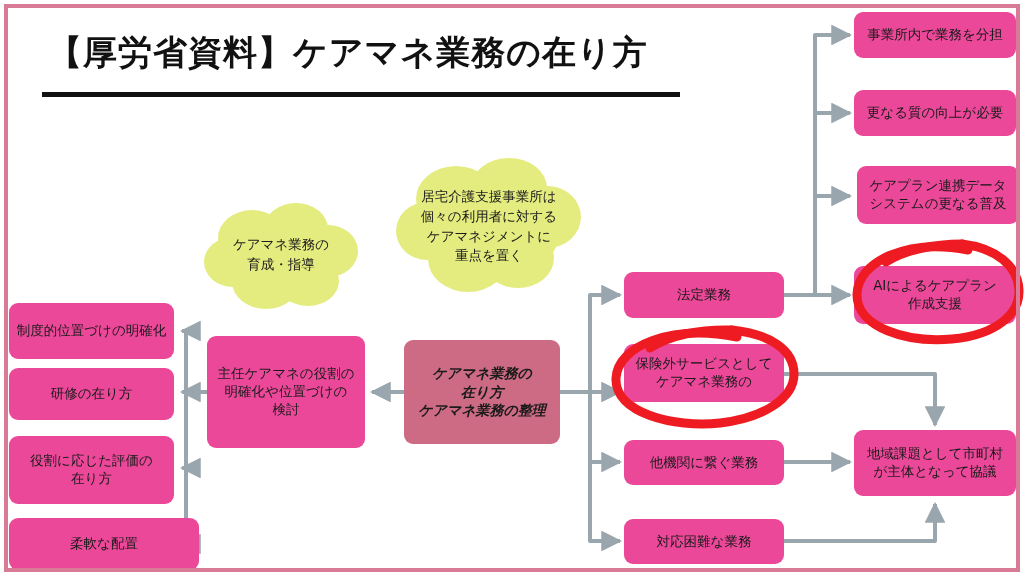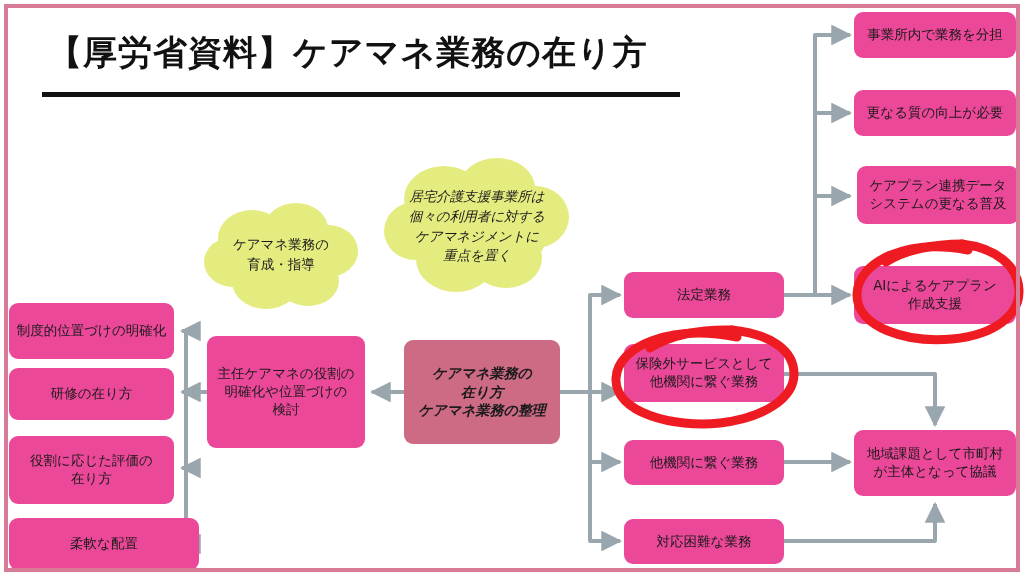--- a/index.html
+++ b/index.html
@@ -151,21 +151,21 @@
         <ellipse cx="33" cy="66" rx="29" ry="25"></ellipse>
         <ellipse cx="66" cy="86" rx="34" ry="27"></ellipse>
         <ellipse cx="108" cy="85" rx="31" ry="25"></ellipse>
         <rect x="24" y="38" width="112" height="52" rx="22"></rect>
       </g>
     </svg>
     <div class="cloud-label">ケアマネ業務の
 育成・指導</div>
   </div>
 
-  <div class="cloud" style="left:382px;top:155px;width:190px;height:143px;font-style:italic;">
+  <div class="cloud" style="left:394px;top:155px;width:190px;height:143px;">
     <svg width="190" height="143" viewBox="0 0 190 143">
       <g fill="#e4ec7f">
         <ellipse cx="62" cy="44" rx="40" ry="33"></ellipse>
         <ellipse cx="115" cy="33" rx="38" ry="30"></ellipse>
         <ellipse cx="153" cy="62" rx="34" ry="31"></ellipse>
         <ellipse cx="33" cy="76" rx="31" ry="29"></ellipse>
         <ellipse cx="74" cy="104" rx="40" ry="33"></ellipse>
         <ellipse cx="124" cy="103" rx="36" ry="30"></ellipse>
         <rect x="24" y="38" width="140" height="70" rx="26"></rect>
       </g>
@@ -185,21 +185,21 @@
 検討</div>
 
   <div class="node teal n-sm" style="left:9px;top:303px;width:165px;height:56px;">制度的位置づけの明確化</div>
   <div class="node teal n-sm" style="left:9px;top:368px;width:165px;height:52px;text-align:right;">研修の在り方</div>
   <div class="node teal n-sm" style="left:9px;top:436px;width:165px;height:68px;">役割に応じた評価の
 在り方</div>
   <div class="node teal n-sm" style="left:9px;top:518px;width:190px;height:52px;">柔軟な配置</div>
 
   <div class="node teal n-sm" style="left:624px;top:272px;width:160px;height:46px;">法定業務</div>
   <div class="node teal n-sm" style="left:624px;top:344px;width:160px;height:58px;">保険外サービスとして
-他機関に繋ぐ業務</div>
+ケアマネ業務の</div>
   <div class="node teal n-sm" style="left:624px;top:440px;width:160px;height:45px;">他機関に繋ぐ業務</div>
   <div class="node teal n-sm" style="left:624px;top:519px;width:160px;height:45px;">対応困難な業務</div>
 
   <div class="node teal n-sm" style="left:854px;top:12px;width:162px;height:46px;">事業所内で業務を分担</div>
   <div class="node teal n-sm" style="left:854px;top:90px;width:162px;height:46px;">更なる質の向上が必要</div>
   <div class="node teal n-sm" style="left:857px;top:166px;width:162px;height:58px;">ケアプラン連携データ
 システムの更なる普及</div>
   <div class="node teal n-sm" style="left:854px;top:266px;width:162px;height:58px;">AIによるケアプラン
 作成支援</div>
 

